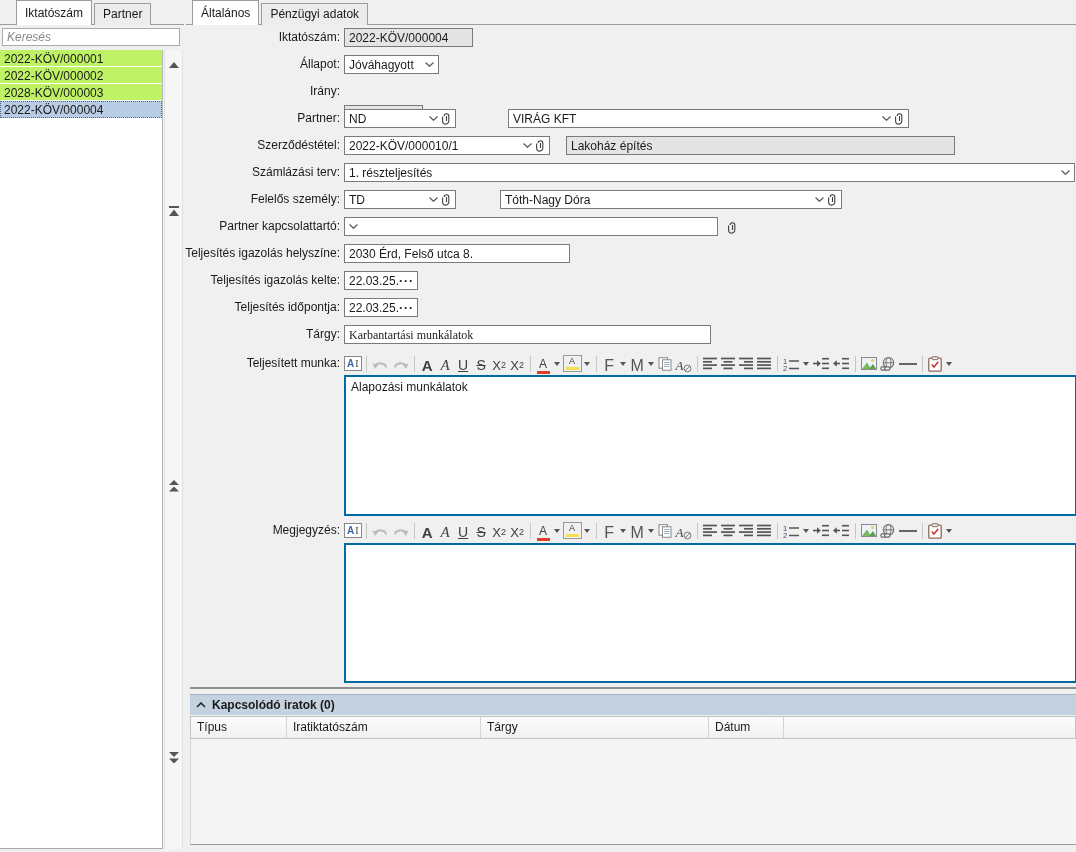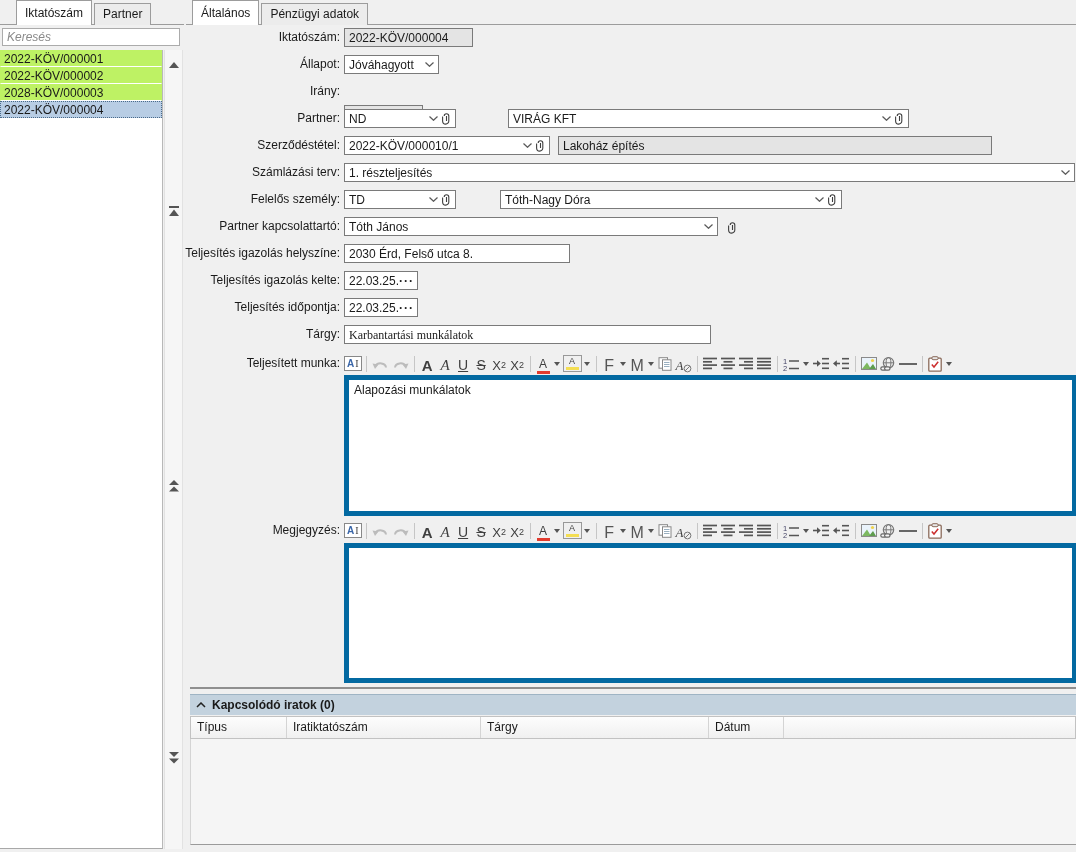--- a/index.html
+++ b/index.html
@@ -67,21 +67,21 @@
   .sletter{font-size:12px;line-height:12px;color:#3f3f3f;}
   .bar{width:13px;height:3px;}
   .bar.red{background:#e23b2e;}
   .bar.yellow{background:#f4de53;}
   .hlbox{border:1px solid #999;padding:1px 2px;height:17px;align-self:center;}
   .hlbox .sletter{font-size:9px;line-height:9px;}
   .t-font{font-size:16px;color:#555;}
   .hrline{width:18px;height:2px;background:#666;align-self:center;}
 
   
-  .rich-ta{position:absolute;left:158px;width:733px;background:#fff;border:5px solid #0369a1;
+  .rich-ta{position:absolute;left:158px;width:733px;background:#fff;border:2px solid #0369a1;
            padding:3px 5px;line-height:15px;}
 
   
   .splitter{position:absolute;left:4px;right:0;height:2px;background:#8f8f8f;}
   .grpbar{position:absolute;left:4px;right:0;height:21px;background:#c3d2de;border-top:1px solid #9fb4c4;
           display:flex;align-items:center;gap:6px;padding:0 6px;font-weight:bold;}
   .thead{position:absolute;left:4px;right:0;height:23px;display:flex;border:1px solid #c2c2c2;background:#f6f6f6;}
   .th{padding:3px 6px;border-right:1px solid #d4d4d4;background:linear-gradient(#fdfdfd,#f0f0f0);
       white-space:nowrap;overflow:hidden;}
   .th:nth-child(1){width:96px;}
@@ -214,21 +214,21 @@
   </span>
 
   <span style="display:inline-flex;">
     <svg width="9" height="13" viewBox="0 0 9 13">
       <path d="M2.2 4 a2.3 2.3 0 0 1 4.6 0 V9 a3.1 3.1 0 0 1 -6.2 0 V4.5" fill="none" stroke="#3f3f3f" stroke-width="1.1"></path>
       <path d="M4.5 4 V9" fill="none" stroke="#3f3f3f" stroke-width="1.1"></path>
     </svg>
   </span>
 
     </div>
-    <div class="field ro" style="left:372px;width:434px;">Lakoház építés</div>
+    <div class="field ro" style="left:380px;width:389px;">Lakoház építés</div>
   </div>
 
   <div class="frow" style="top:163px;">
     <span class="flabel">Számlázási terv:</span>
     <div class="combo" style="left:158px;width:731px;">
       <span class="val">1. részteljesítés</span>
 
   <span style="display:inline-flex;">
     <svg width="9" height="5" viewBox="0 0 9 5">
             <path d="M0.5 0.5 L4.5 4.3 L8.5 0.5" fill="none" stroke="#5a5a5a" stroke-width="1.2"></path>
@@ -272,21 +272,20 @@
       <path d="M4.5 4 V9" fill="none" stroke="#3f3f3f" stroke-width="1.1"></path>
     </svg>
   </span>
 
     </div>
   </div>
 
   <div class="frow" style="top:217px;">
     <span class="flabel">Partner kapcsolattartó:</span>
     <div class="combo" style="left:158px;width:374px;">
-      <span class="val">Tóth János</span>
 
   <span style="display:inline-flex;">
     <svg width="9" height="5" viewBox="0 0 9 5">
             <path d="M0.5 0.5 L4.5 4.3 L8.5 0.5" fill="none" stroke="#5a5a5a" stroke-width="1.2"></path>
           </svg>
   </span>
 
     </div>
     <span class="clipbtn" style="left:538px;">
   <span style="display:inline-flex;">

